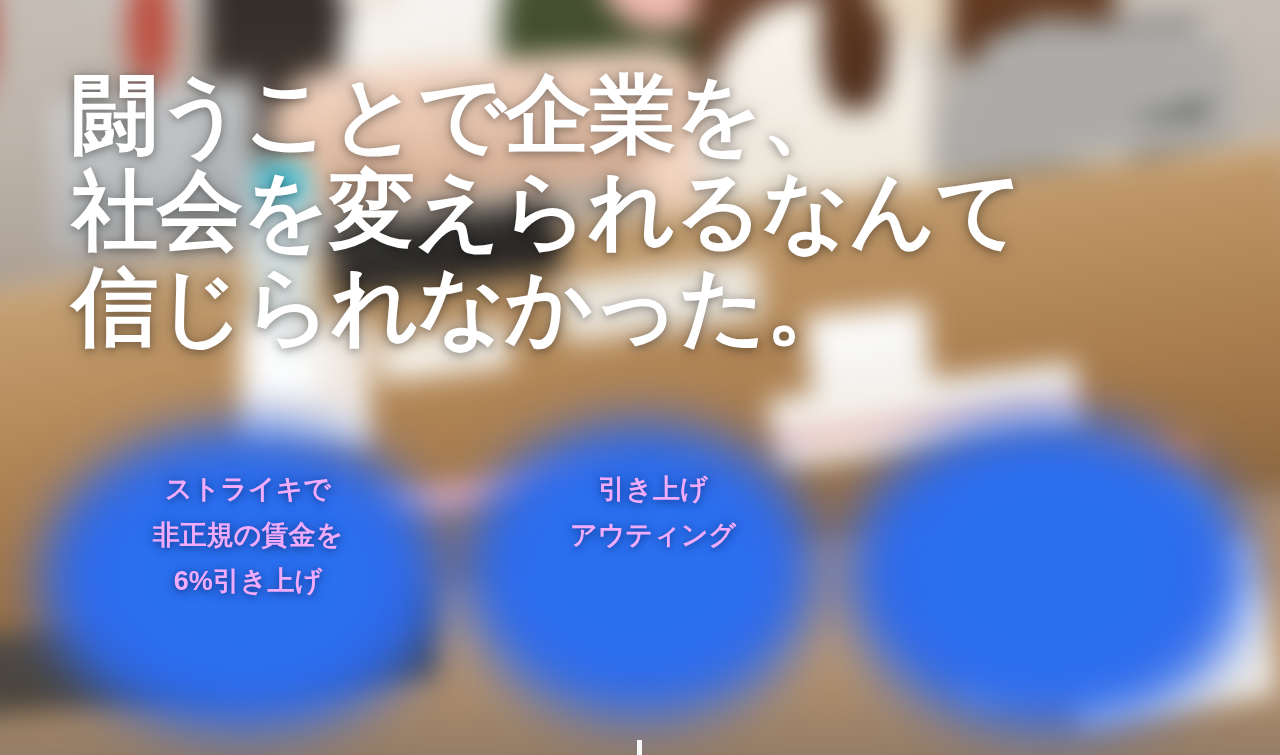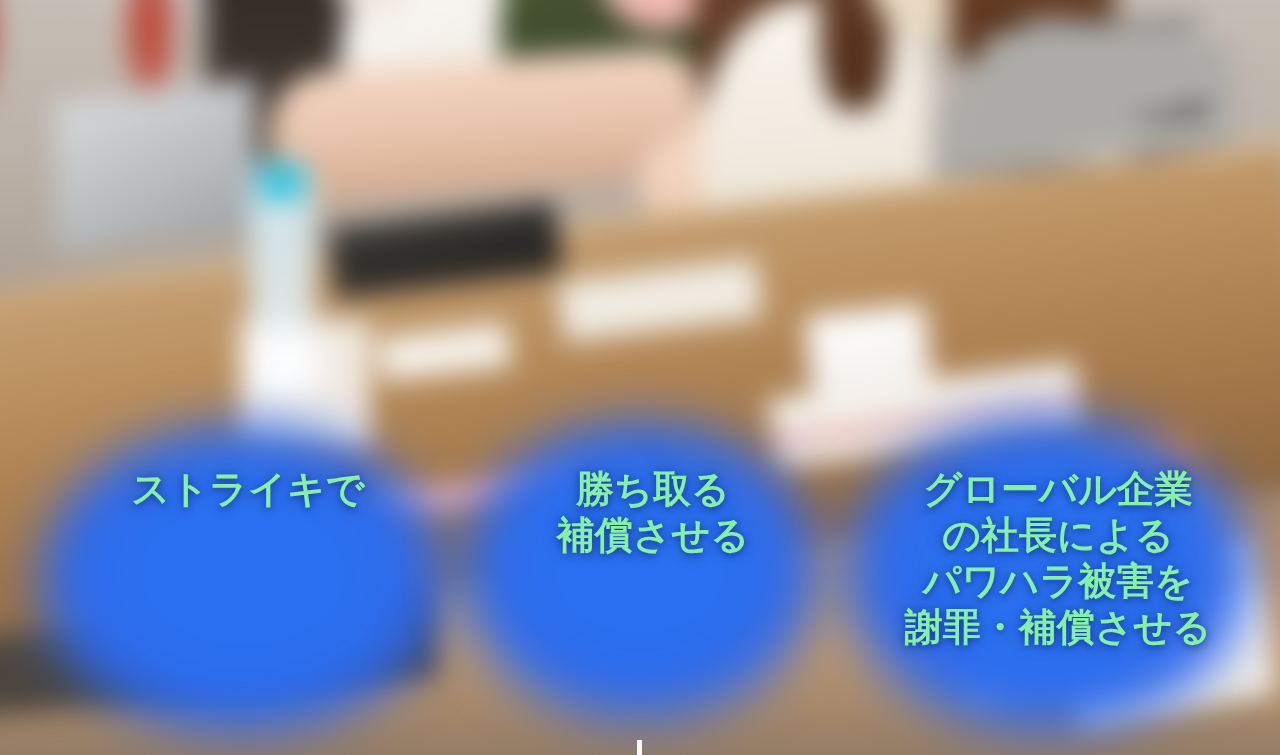--- a/index.html
+++ b/index.html
@@ -268,23 +268,23 @@
 
   .bullets {
     position: absolute;
     left: 0; right: 0;
     top: 466px;
     display: flex;
   }
   .bullet {
     flex: 0 0 auto;
     text-align: center;
-    color: #86efac;
+    color: #f0abfc;
     font-weight: 700;
-    font-size: 38px;
+    font-size: 27px;
     line-height: 46px;
     text-shadow:
       0 2px 7px rgba(10,30,90,.55),
       0 0 16px rgba(10,40,120,.35);
     white-space: nowrap;
   }
   .bullet .bl { display: block; }
 
   #b1 { width: 420px; margin-left: 38px; }
   #b2 { width: 390px; margin-left: 0px; }
@@ -351,36 +351,37 @@
       <div class="obj-notebook-fg"></div>
     </div>
   </div>
 
   <div class="glow-wrap">
     <div class="glow" id="glow-0" style="left: 38px; top: 425px; width: 410px; height: 310px; background: radial-gradient(at 50% 48%, rgb(43, 112, 240) 0%, rgb(43, 112, 240) 42%, rgb(47, 102, 232) 62%, rgba(43, 112, 240, 0.62) 76%, rgba(43, 112, 240, 0.26) 88%, rgba(43, 112, 240, 0) 100%);"></div>
     <div class="glow" id="glow-1" style="left: 460px; top: 422px; width: 360px; height: 300px; background: radial-gradient(at 50% 48%, rgb(43, 112, 240) 0%, rgb(43, 112, 240) 42%, rgb(47, 102, 232) 62%, rgba(43, 112, 240, 0.62) 76%, rgba(43, 112, 240, 0.26) 88%, rgba(43, 112, 240, 0) 100%);"></div>
     <div class="glow" id="glow-2" style="left: 843px; top: 417px; width: 410px; height: 316px; background: radial-gradient(at 50% 48%, rgb(43, 112, 240) 0%, rgb(43, 112, 240) 42%, rgb(47, 102, 232) 62%, rgba(43, 112, 240, 0.62) 76%, rgba(43, 112, 240, 0.26) 88%, rgba(43, 112, 240, 0) 100%);"></div>
   </div>
 
+  <div class="headline">
+    <span class="hl">闘うことで企業を、</span>
+    <span class="hl">社会を変えられるなんて</span>
+    <span class="hl">信じられなかった。</span>
+  </div>
 
   <div class="bullets">
 
     <div class="bullet" id="b1">
       <span class="bl">ストライキで</span>
+      <span class="bl">非正規の賃金を</span>
+      <span class="bl">6%引き上げ</span>
     </div>
 
     <div class="bullet" id="b2">
-      <span class="bl">勝ち取る</span>
-      <span class="bl">補償させる</span>
+      <span class="bl">引き上げ</span>
+      <span class="bl">アウティング</span>
     </div>
 
-    <div class="bullet" id="b3">
-      <span class="bl">グローバル企業</span>
-      <span class="bl">の社長による</span>
-      <span class="bl">パワハラ被害を</span>
-      <span class="bl">謝罪・補償させる</span>
-    </div>
 
   </div>
 
   <div class="marker" style="left: 637px; top: 740px; width: 5px; height: 15px; background: rgb(255, 255, 255);"></div>
 
 </div>
 
 </body></html>

